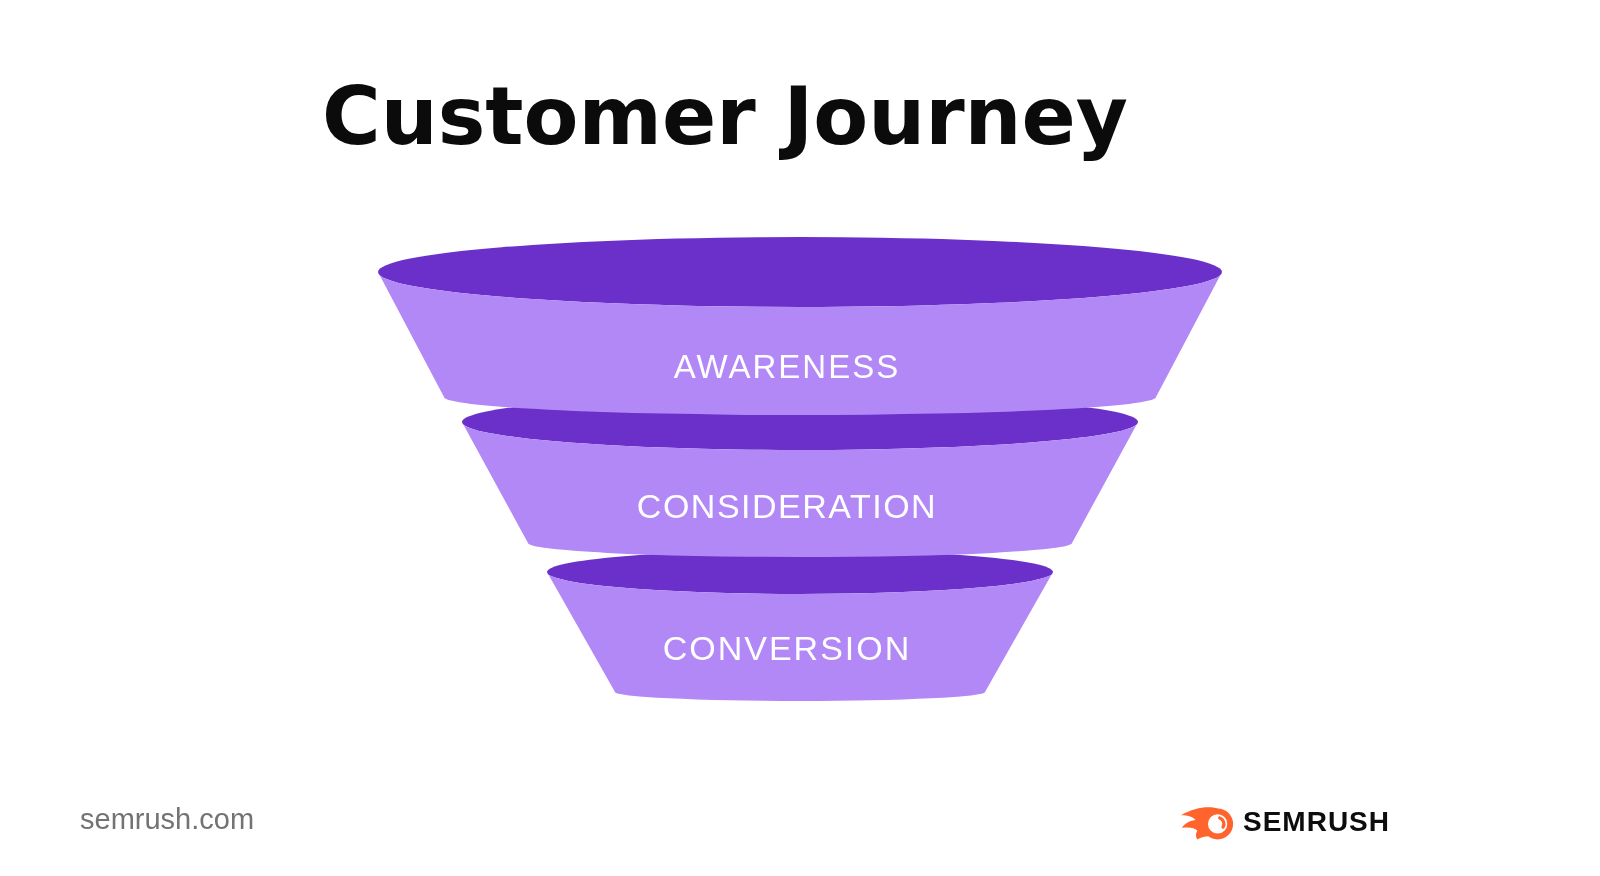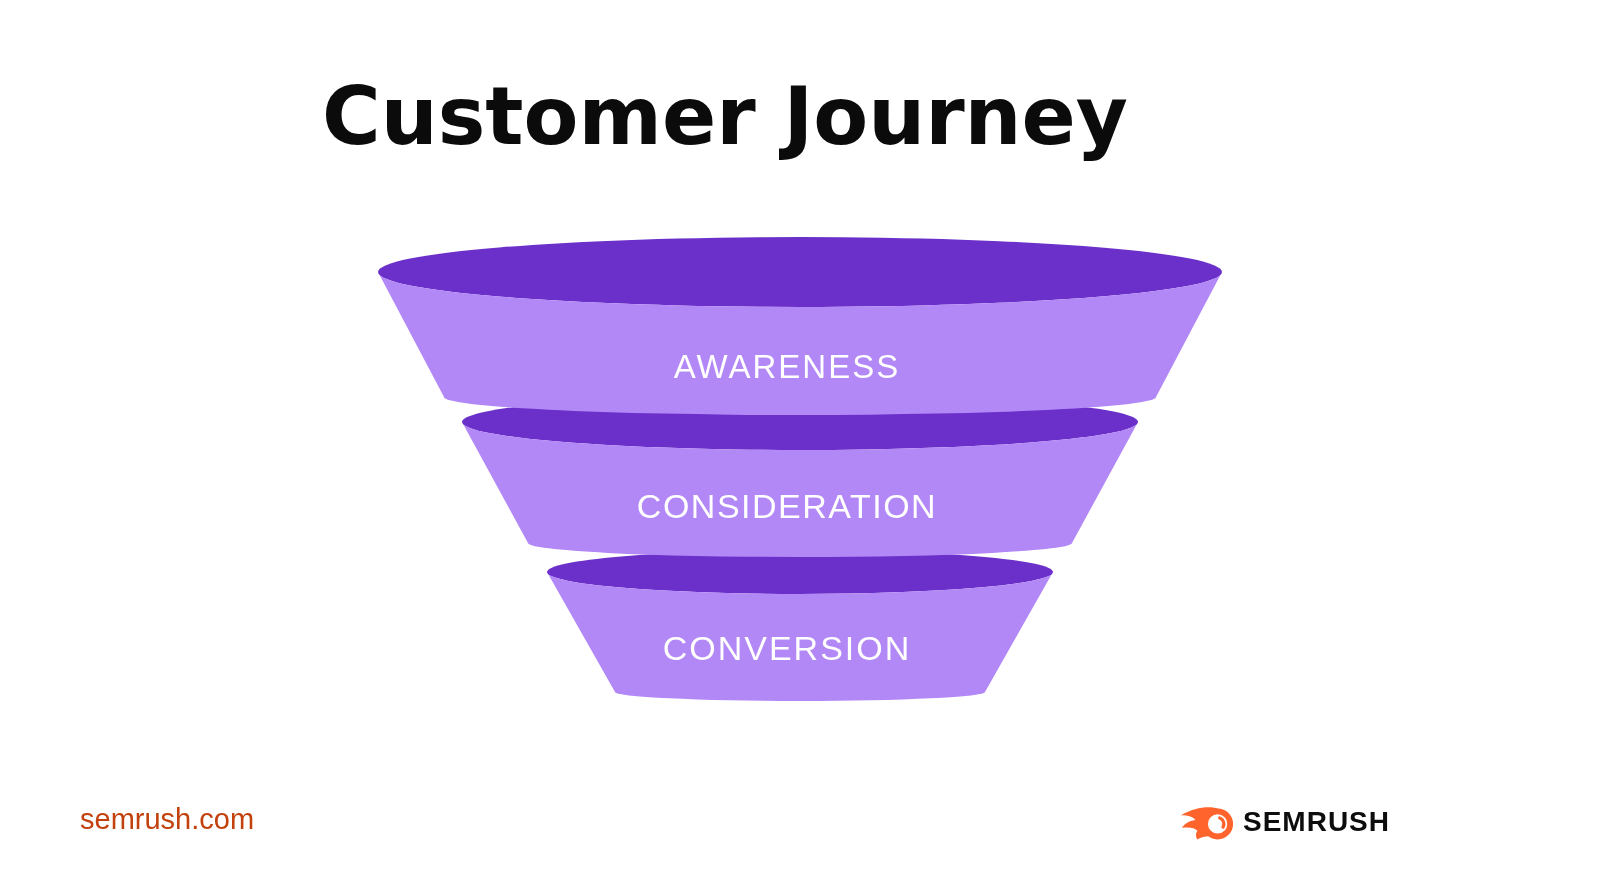--- a/index.html
+++ b/index.html
@@ -14,21 +14,21 @@
     font-family:"DejaVu Sans","Liberation Sans",sans-serif;
   }
   .funnel-svg{position:absolute;left:0;top:0;}
   .stage-label{
     font-family:"Liberation Sans",sans-serif;
     letter-spacing:2px;
   }
   .stage-label.long{letter-spacing:1.5px;}
   .site-url{
     position:absolute;left:80px;top:803px;
-    font-size:29px;color:#c2410c;
+    font-size:29px;color:#737373;
   }
   .logo{
     position:absolute;right:86px;top:798px;height:48px;
     display:flex;align-items:center;gap:8px;
   }
   .wordmark{
     font-size:28px;font-weight:900;letter-spacing:1px;color:#0d0d0d;
     font-family:"Liberation Sans",sans-serif;
   }
 </style>

